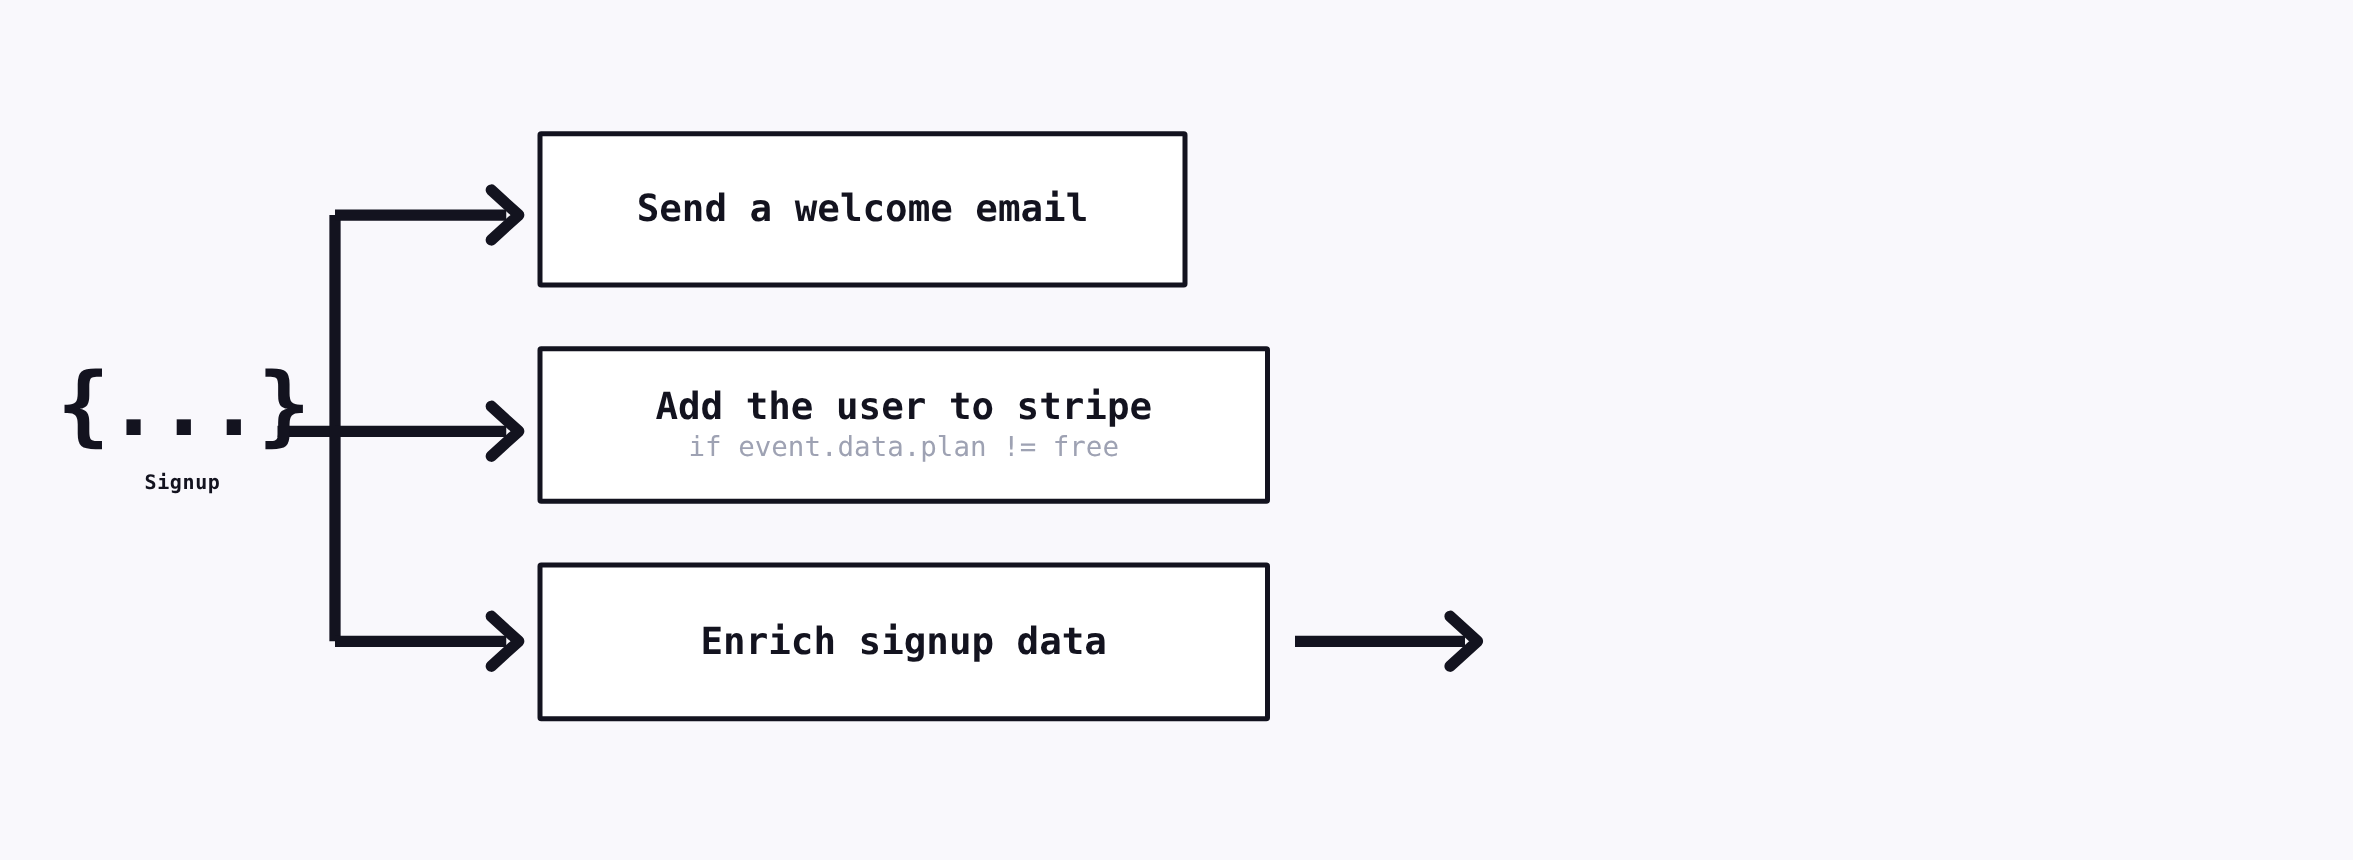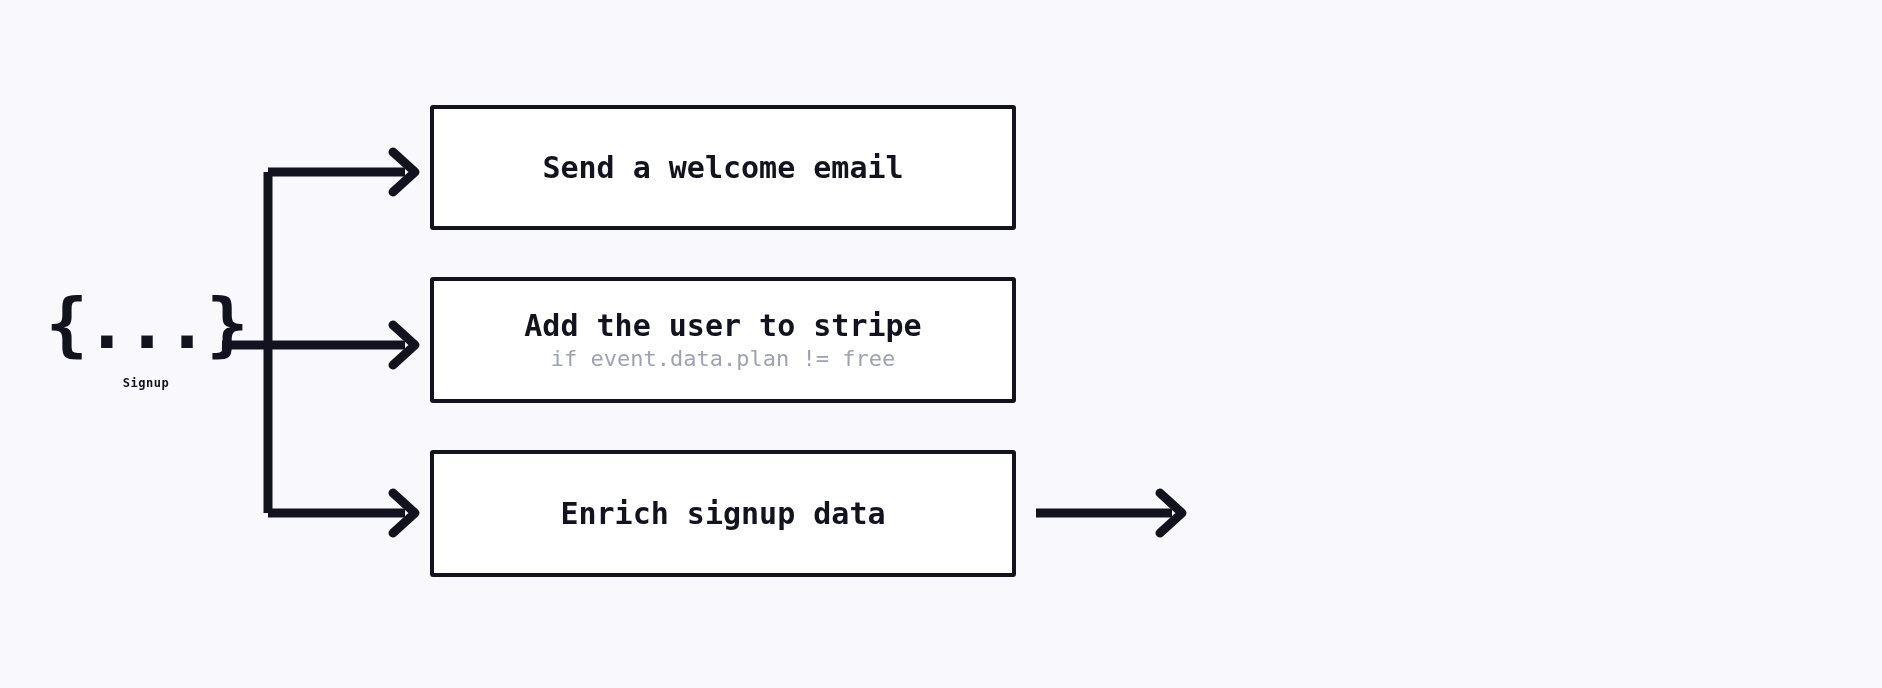--- a/index.html
+++ b/index.html
@@ -44,21 +44,21 @@
     font-size: 70px;
     font-weight: 700;
     line-height: 0.92;
     color: #13131f;
     letter-spacing: -2px;
     user-select: none;
   }
   .trigger-label {
     margin-top: 20px;
     font-family: "DejaVu Sans Mono", "Liberation Mono", monospace;
-    font-size: 12px;
+    font-size: 16px;
     font-weight: 700;
     color: #13131f;
     letter-spacing: 0.5px;
   }
 
   
   .step {
     position: absolute;
     box-sizing: border-box;
     background: #ffffff;
@@ -83,21 +83,21 @@
     font-size: 22px;
     font-weight: 400;
     color: #9ea2b3;
     letter-spacing: 0px;
     white-space: nowrap;
     line-height: 1.2;
     margin-top: 3px;
   }
   .step.has-sub { justify-content: center; }
 
-  #step-welcome  { left: 430px;  top: 105px; width: 586px; height: 125px; }
+  #step-welcome  { left: 430px;  top: 105px; width: 520px; height: 125px; }
   #step-stripe   { left: 430px;  top: 277px; width: 586px; height: 126px; }
   #step-enrich   { left: 430px;  top: 450px; width: 586px; height: 127px; }
   #step-notify   { left: 1197px; top: 447px; width: 588px; height: 130px; }
 </style>
 </head>
 <body>
 
 <div id="canvas">
 
   <svg id="edges" viewBox="0 0 1882 688" width="1882" height="688" xmlns="http://www.w3.org/2000/svg">

